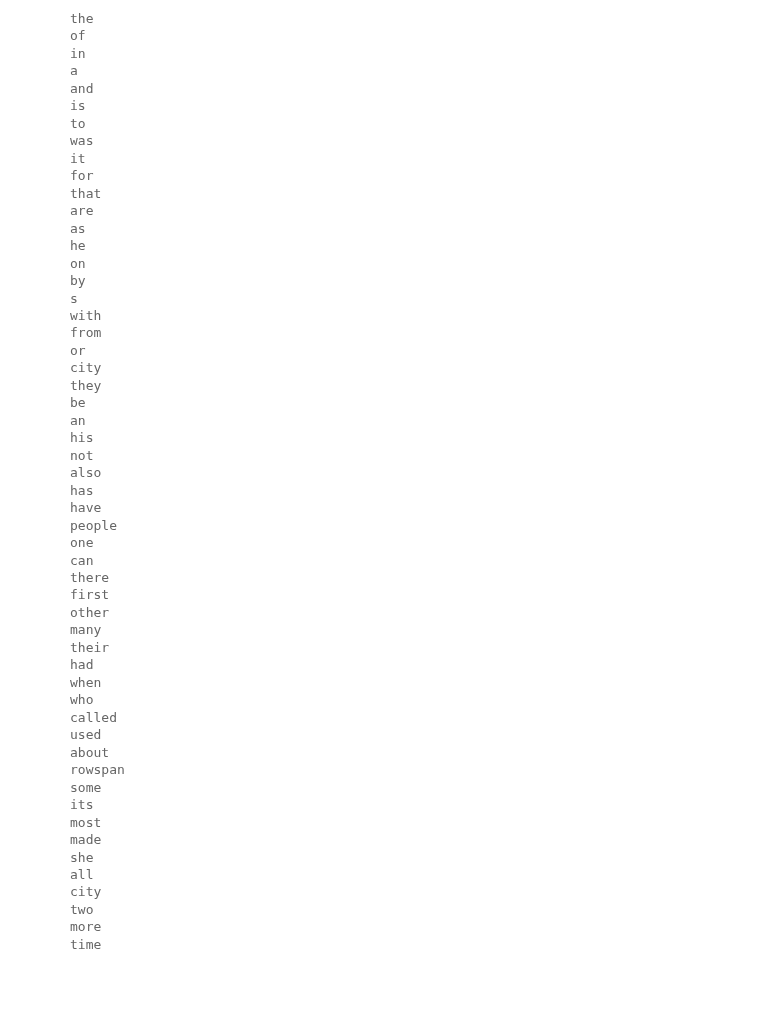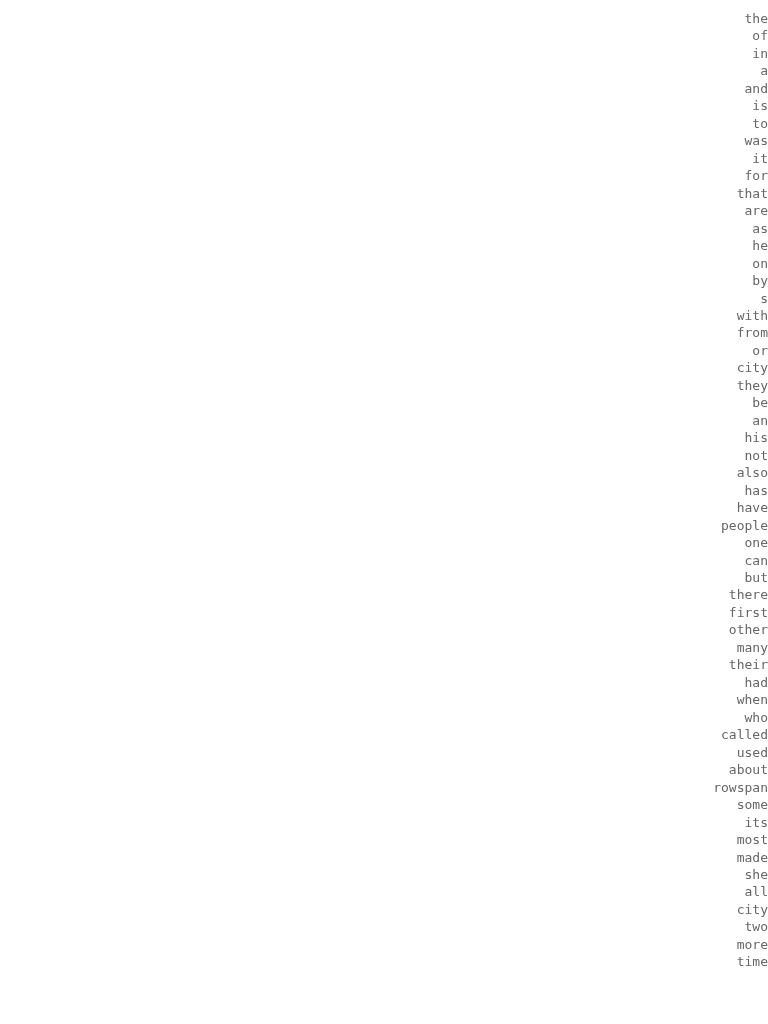--- a/index.html
+++ b/index.html
@@ -16,21 +16,20 @@
       width: 768px;
       min-height: 1024px;
     }
     .word-list {
       display: flex;
       flex-direction: column;
       line-height: 1.19;
     }
     .word-item {
       padding: 1px 0;
-      text-align: right;
     }
   </style>
 </head>
 <body>
 
 <div class="word-list">
     <div class="word-item">the</div>
     <div class="word-item">of</div>
     <div class="word-item">in</div>
     <div class="word-item">a</div>
@@ -55,21 +54,20 @@
     <div class="word-item">be</div>
     <div class="word-item">an</div>
     <div class="word-item">his</div>
     <div class="word-item">not</div>
     <div class="word-item">also</div>
     <div class="word-item">has</div>
     <div class="word-item">have</div>
     <div class="word-item">people</div>
     <div class="word-item">one</div>
     <div class="word-item">can</div>
-    <div class="word-item">but</div>
     <div class="word-item">there</div>
     <div class="word-item">first</div>
     <div class="word-item">other</div>
     <div class="word-item">many</div>
     <div class="word-item">their</div>
     <div class="word-item">had</div>
     <div class="word-item">when</div>
     <div class="word-item">who</div>
     <div class="word-item">called</div>
     <div class="word-item">used</div>

